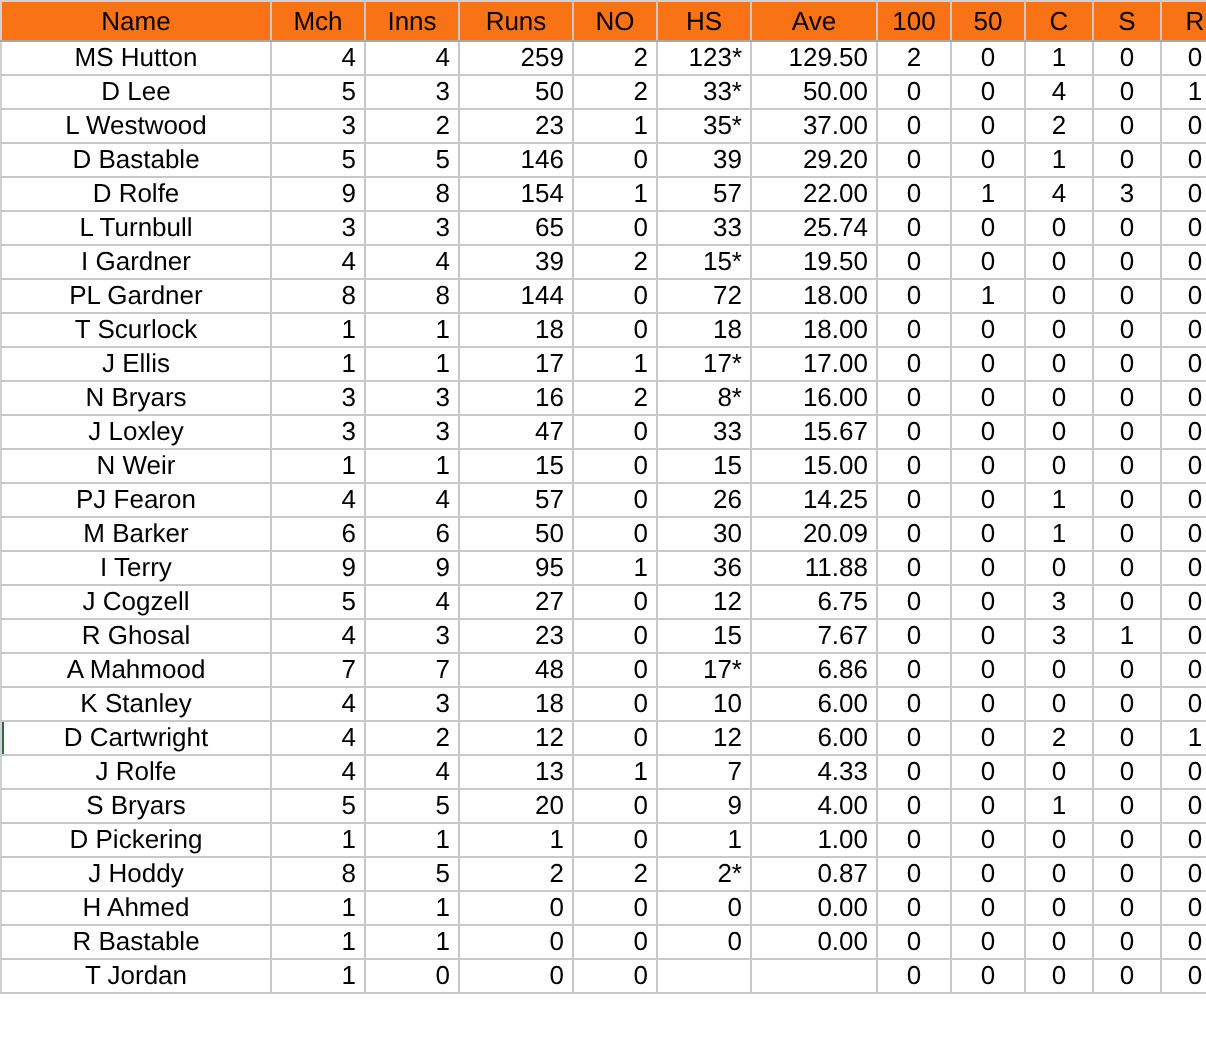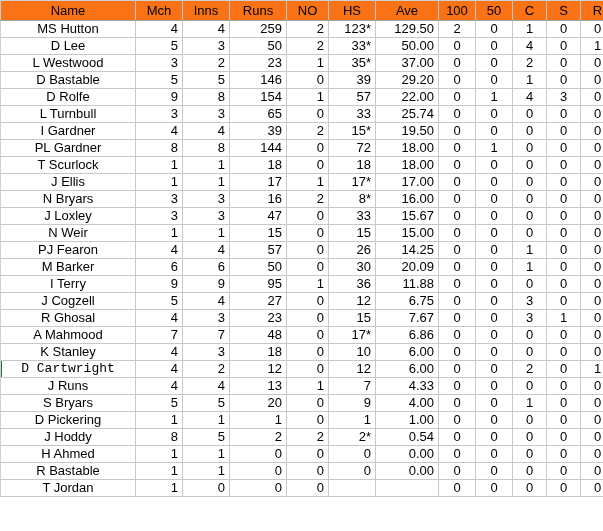--- a/index.html
+++ b/index.html
@@ -51,21 +51,20 @@
   td.c-num {
     text-align: right;
     padding-right: 6px;
   }
   td.c-mid {
     text-align: center;
   }
   
   tr.row-marked td.c-name {
     position: relative;
-    font-family: Liberation Mono, monospace;
   }
   tr.row-marked td.c-name::before {
     content: "";
     position: absolute;
     left: -1px;
     top: -1px;
     bottom: -1px;
     width: 2px;
     background: #2d6e3e;
   }
@@ -405,21 +404,21 @@
         <td class="c-num">0</td>
         <td class="c-num">12</td>
         <td class="c-num">6.00</td>
         <td class="c-mid">0</td>
         <td class="c-mid">0</td>
         <td class="c-mid">2</td>
         <td class="c-mid">0</td>
         <td class="c-mid">1</td>
       </tr>
       <tr>
-        <td class="c-name">J Runs</td>
+        <td class="c-name">J Rolfe</td>
         <td class="c-num">4</td>
         <td class="c-num">4</td>
         <td class="c-num">13</td>
         <td class="c-num">1</td>
         <td class="c-num">7</td>
         <td class="c-num">4.33</td>
         <td class="c-mid">0</td>
         <td class="c-mid">0</td>
         <td class="c-mid">0</td>
         <td class="c-mid">0</td>
@@ -453,21 +452,21 @@
         <td class="c-mid">0</td>
         <td class="c-mid">0</td>
       </tr>
       <tr>
         <td class="c-name">J Hoddy</td>
         <td class="c-num">8</td>
         <td class="c-num">5</td>
         <td class="c-num">2</td>
         <td class="c-num">2</td>
         <td class="c-num">2*</td>
-        <td class="c-num">0.54</td>
+        <td class="c-num">0.87</td>
         <td class="c-mid">0</td>
         <td class="c-mid">0</td>
         <td class="c-mid">0</td>
         <td class="c-mid">0</td>
         <td class="c-mid">0</td>
       </tr>
       <tr>
         <td class="c-name">H Ahmed</td>
         <td class="c-num">1</td>
         <td class="c-num">1</td>

